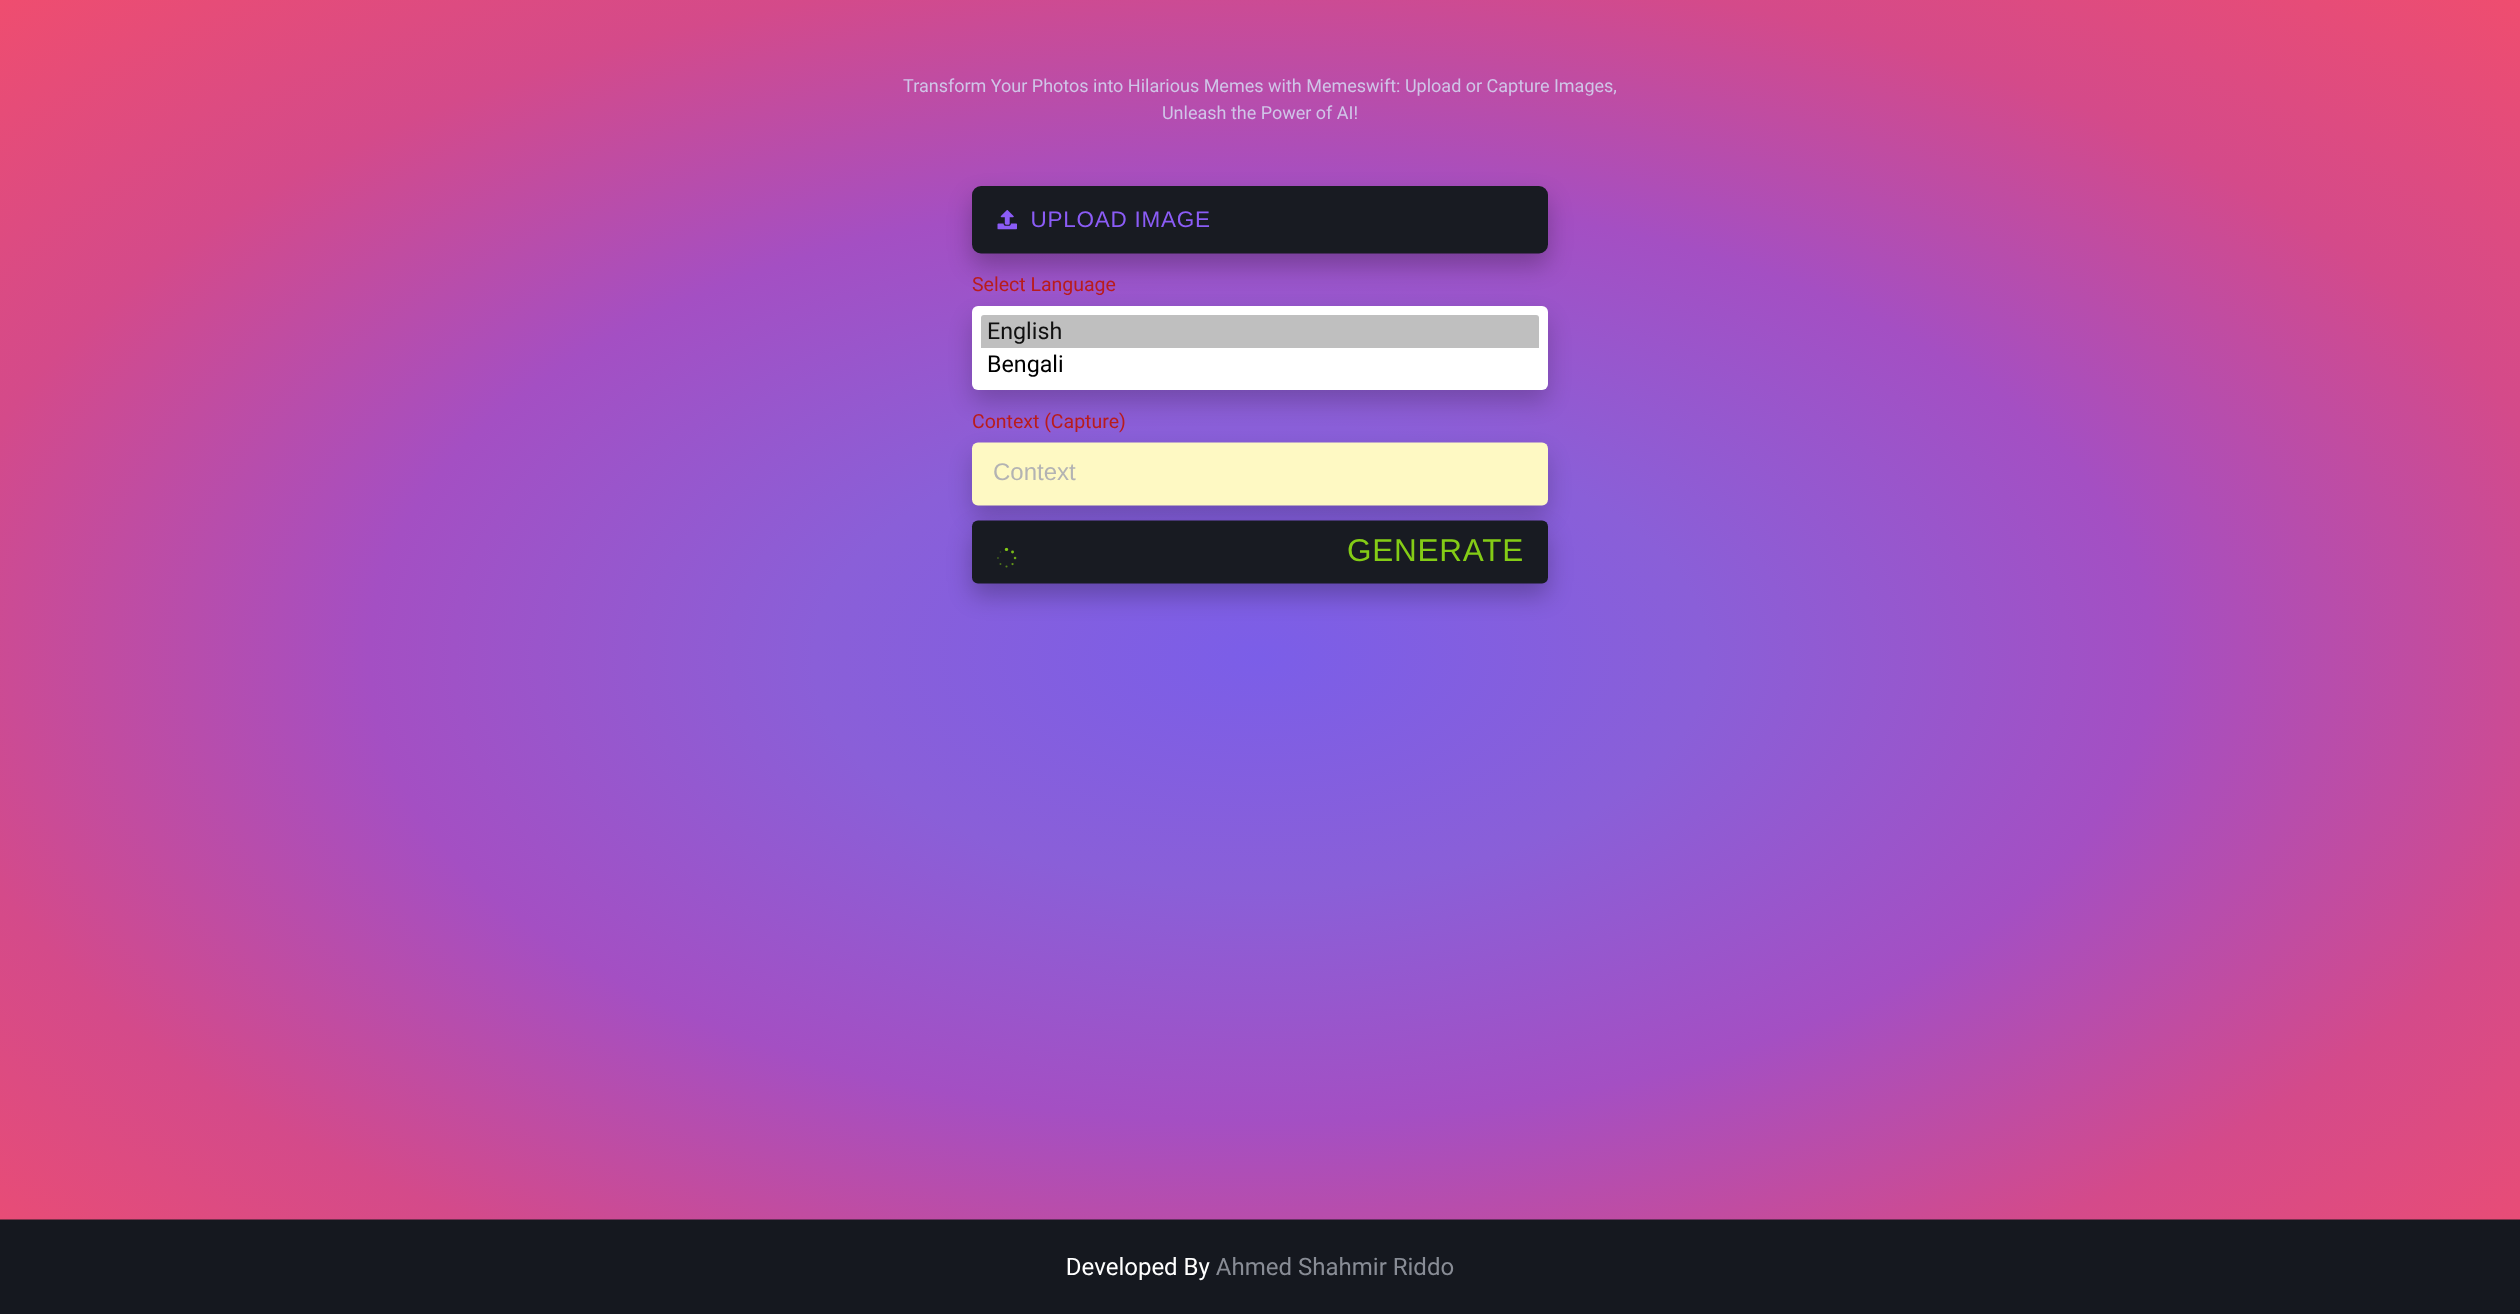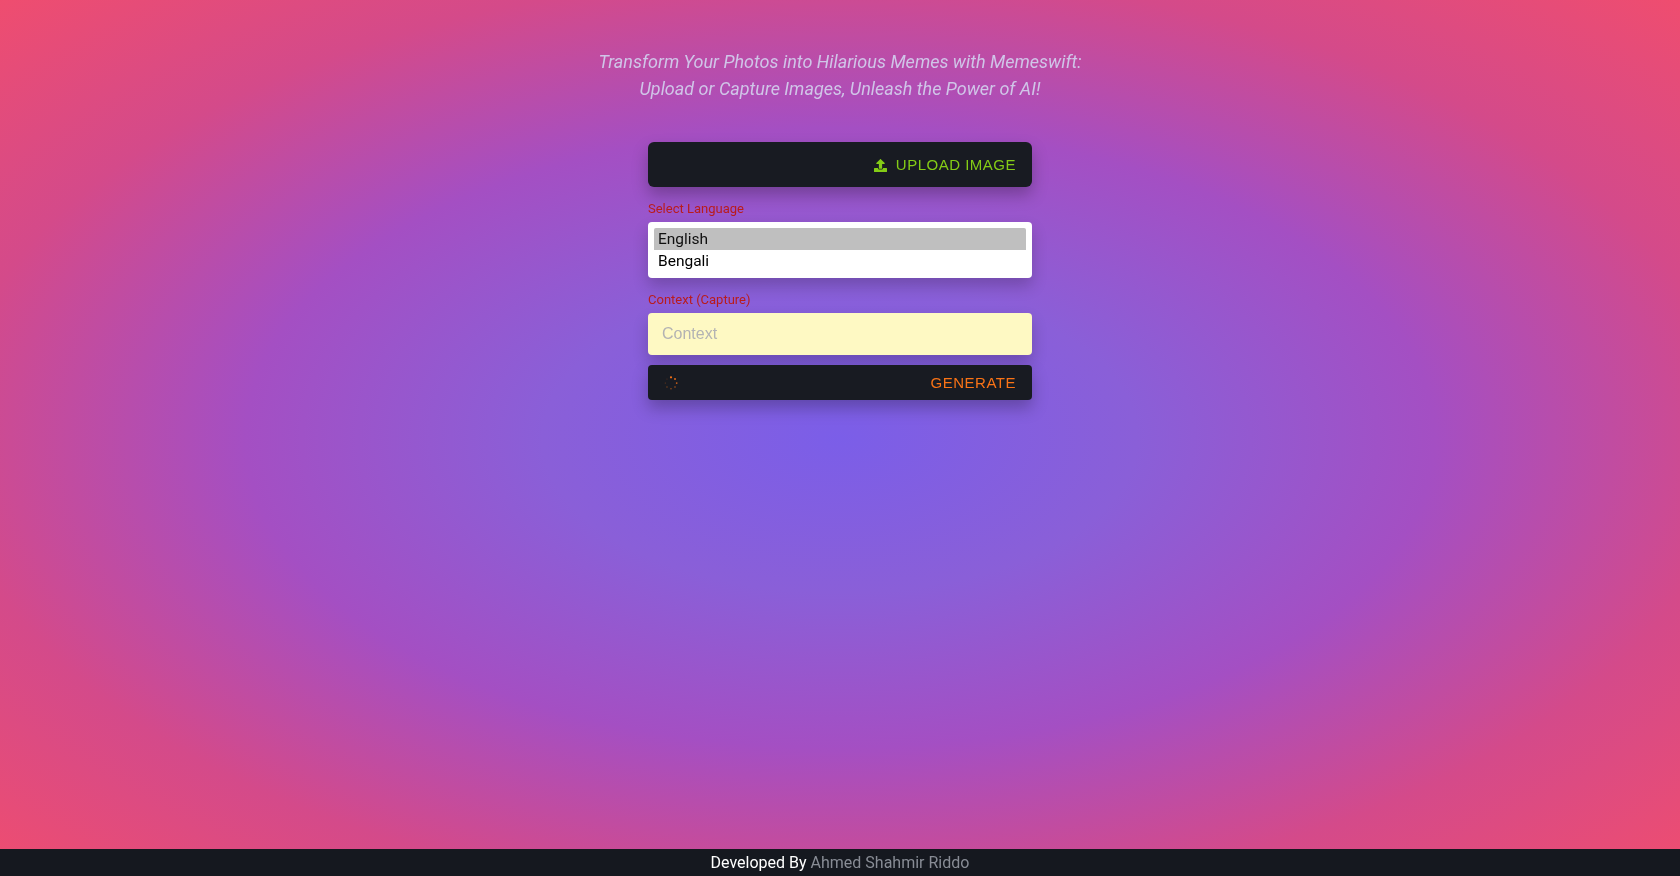--- a/index.html
+++ b/index.html
@@ -27,59 +27,58 @@
     
     .title {
       font-size: 42px;
       font-weight: 800;
       color: #d0c5e8;
       letter-spacing: 1px;
       margin-bottom: 20px;
     }
     
     .subtitle {
-      font-size: 18px;
+      font-size: 12px;
       color: #d0c5e8;
       text-align: center;
       max-width: 520px;
       line-height: 1.5;
       margin-bottom: 40px;
-      font-style: italic;
     }
     
     .form-container {
       width: 384px;
       display: flex;
       flex-direction: column;
     }
     
     .btn-dark {
       background-color: #181b22;
-      color: #84cc16;
+      color: #8b5cf6;
       border: none;
       border-radius: 6px;
       padding: 14px 16px;
       font-size: 15px;
       font-weight: 500;
       display: flex;
       align-items: center;
-      justify-content: flex-end;
+      justify-content: flex-start;
       gap: 8px;
       cursor: pointer;
       box-shadow: 0 8px 16px rgba(0,0,0,0.25);
       letter-spacing: 0.5px;
     }
     
     .btn-dark-small {
       background-color: #181b22;
-      color: #f97316;
+      color: #84cc16;
       border: none;
       border-radius: 4px;
       padding: 9px 16px;
-      font-size: 15px;
+      font-size: 21px;
       font-weight: 500;
       display: flex;
       align-items: center;
       justify-content: space-between;
       gap: 6px;
       cursor: pointer;
       box-shadow: 0 8px 16px rgba(0,0,0,0.25);
       letter-spacing: 0.5px;
     }
     
@@ -126,21 +125,21 @@
       margin-bottom: 10px;
       outline: none;
     }
     
     .text-input::placeholder {
       color: #b3b3b3;
     }
     
     .footer {
       background-color: #15181f;
-      padding: 4px;
+      padding: 22px;
       text-align: center;
       font-size: 16px;
     }
     
     .footer-text {
       color: #ffffff;
     }
     
     .footer-link {
       color: #888c95;

